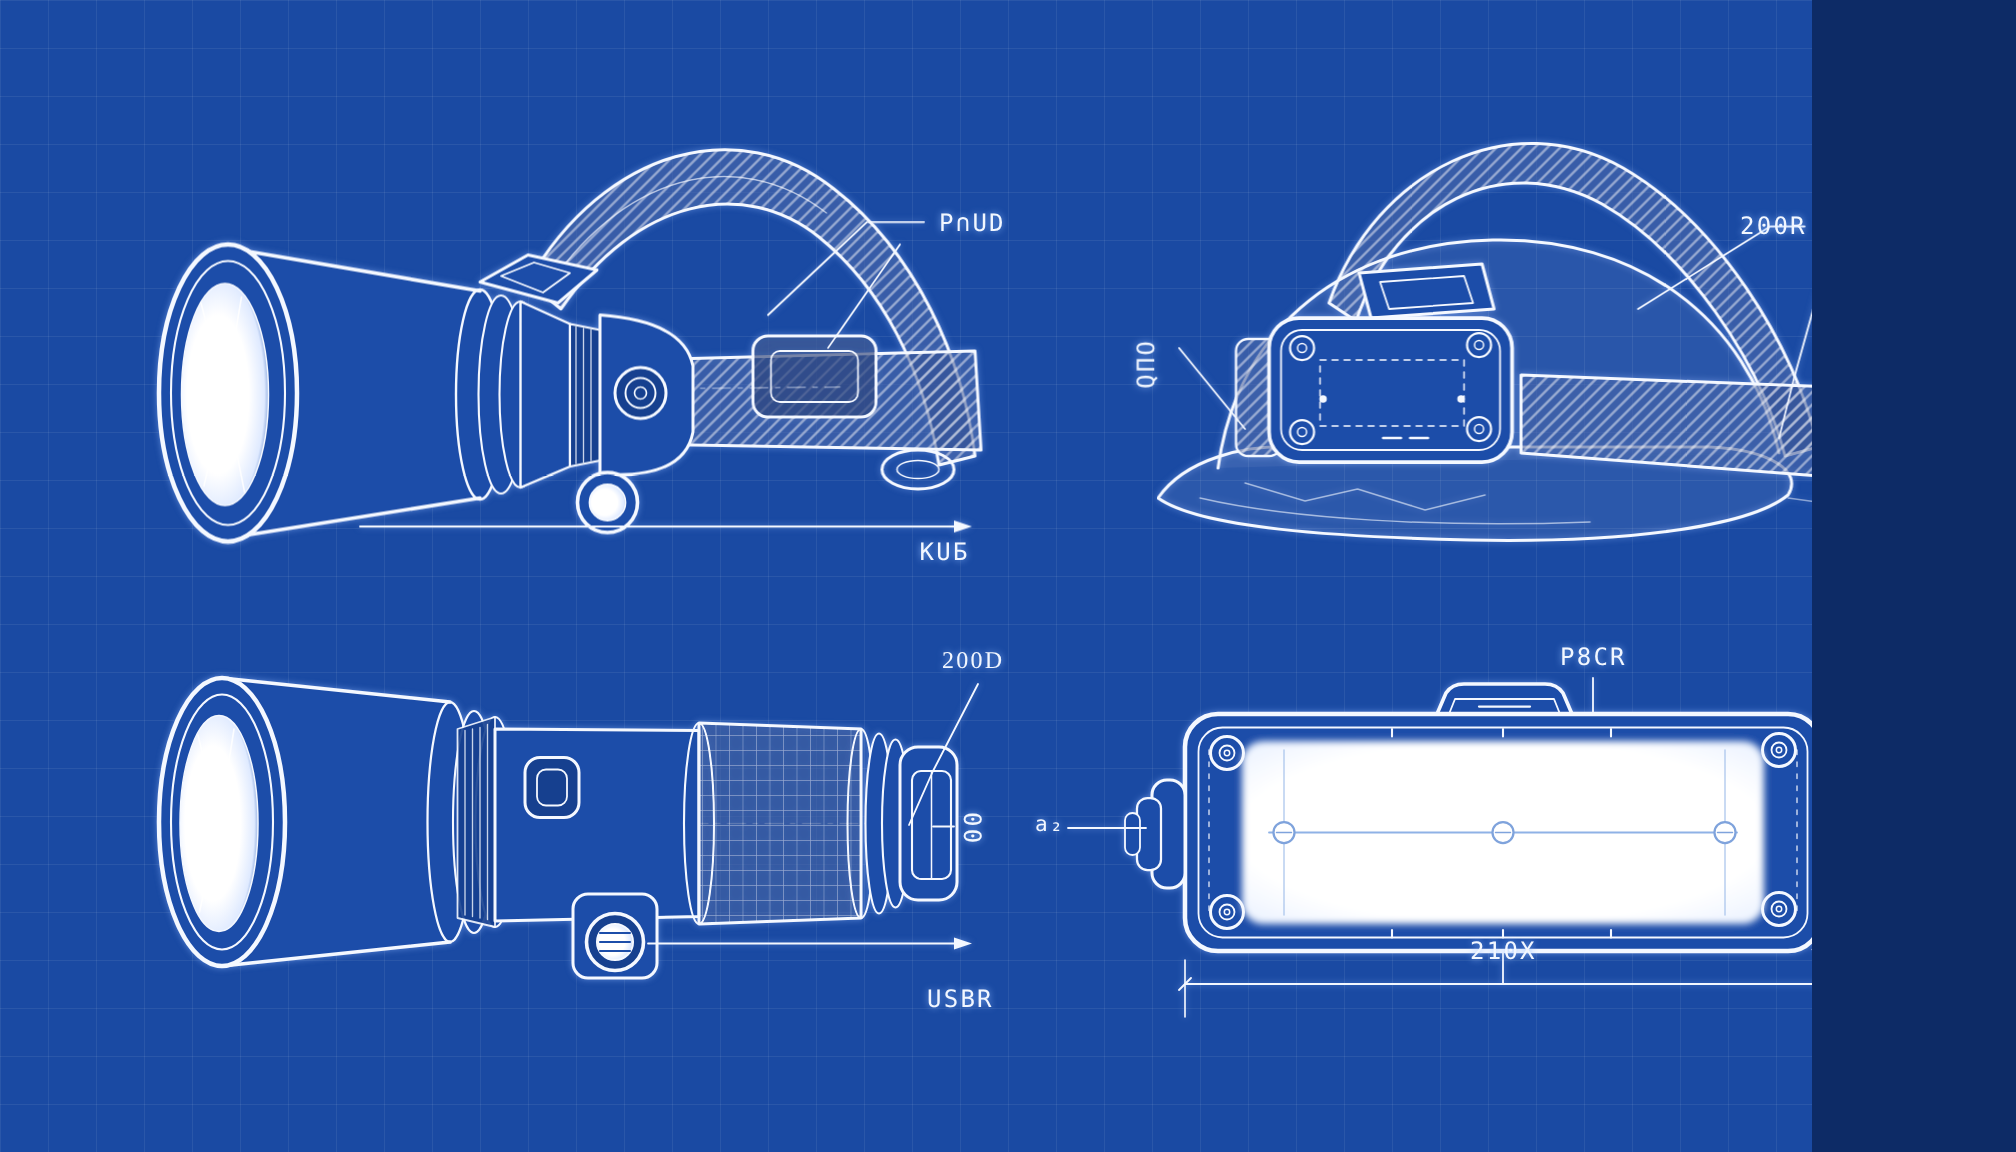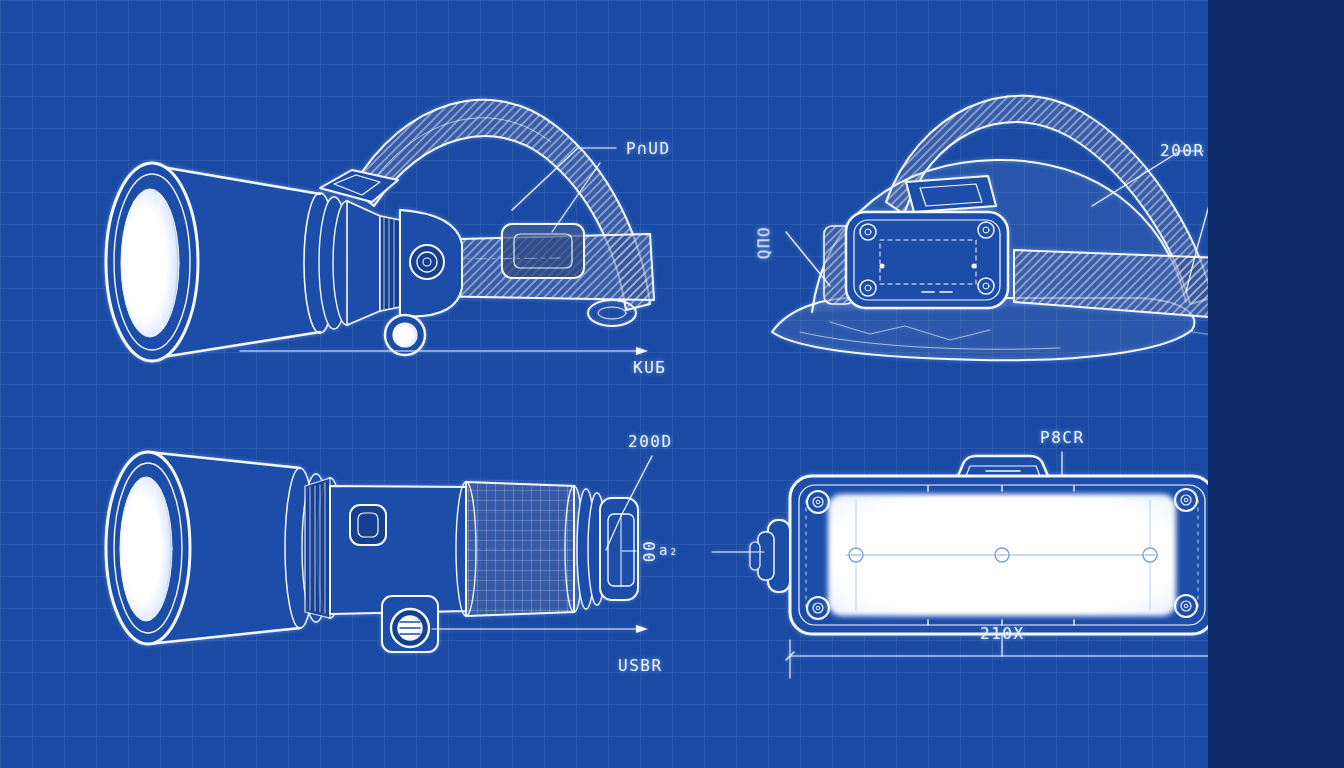--- a/index.html
+++ b/index.html
@@ -234,26 +234,26 @@
     <line x1="790" y1="656" x2="1215" y2="656" stroke-width="1.2"></line>
     <line x1="1002" y1="634" x2="1002" y2="656" stroke-width="1.2"></line>
     <path d="M786,660 L794,652 M1211,660 L1219,652" stroke-width="1.2"></path>
 
     <line x1="1062" y1="452" x2="1062" y2="475" stroke-width="1.2"></line>
     <line x1="712" y1="552" x2="764" y2="552" stroke-width="1.2"></line>
   </g>
 </svg>
 
   <div class="label" style="left:626px;top:139px;">P∩UD</div>
-  <div class="label" style="left:613px;top:358px;margin-left:20px;">KUБ</div>
+  <div class="label" style="left:613px;top:358px;">KUБ</div>
 
   <div class="label" style="left:1160px;top:141px;">200R</div>
   <div class="label rot-ccw" style="left:732px;top:233px;width:64px;">QΠO</div>
 
-  <div class="label" style="left:628px;top:432px;">200D</div>
+  <div class="label" style="left:628px;top:432px;font-family:Liberation Serif, serif;">200D</div>
   <div class="label rot-cw" style="left:632px;top:543px;width:32px;">00</div>
   <div class="label" style="left:618px;top:640px;margin-top:16px;">USBR</div>
 
   <div class="label" style="left:1040px;top:428px;">P8CR</div>
-  <div class="label" style="left:659px;top:542px;font-size:14px;">a₂</div>
+  <div class="label" style="left:690px;top:542px;font-size:14px;">a₂</div>
   <div class="label" style="left:980px;top:624px;">210X</div>
 
 </div>
 
 </body></html>

